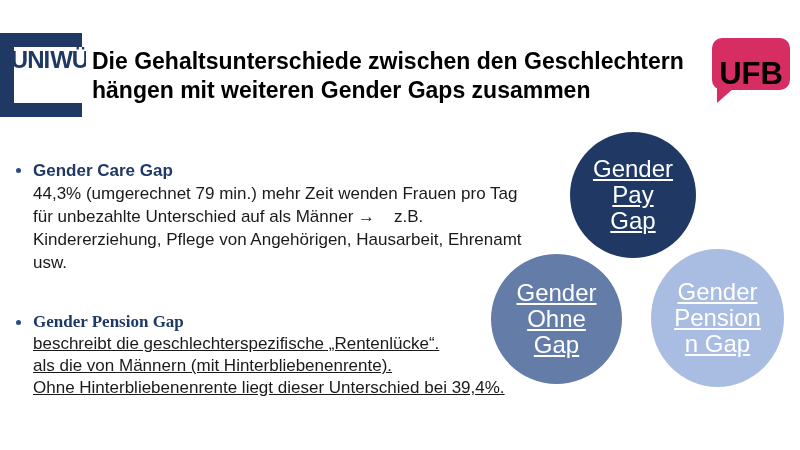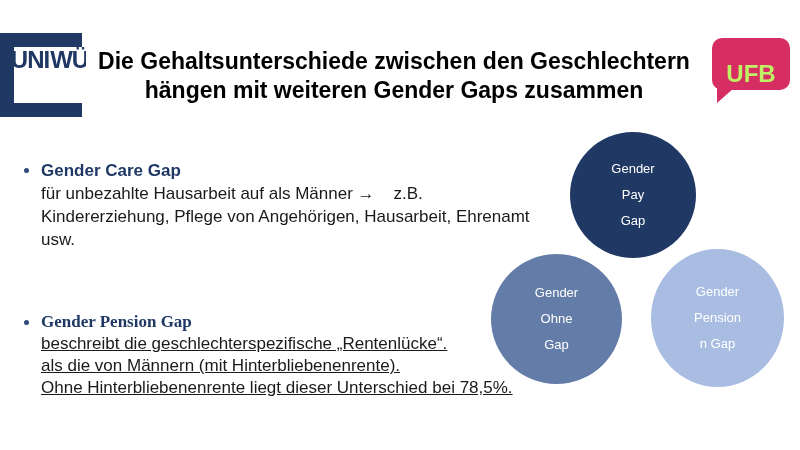--- a/index.html
+++ b/index.html
@@ -11,41 +11,41 @@
   .uni-logo-inner{position:absolute;left:14px;top:14px;width:72px;height:56px;background:#ffffff;
     display:flex;flex-direction:row;justify-content:center;overflow:hidden;}
   .uni-logo-inner div{color:#1f3864;font-weight:bold;font-size:24px;line-height:25px;
     text-align:right;letter-spacing:-1px;padding-right:1px;}
 
   
   .ufb-logo{position:absolute;left:712px;top:38px;width:78px;height:52px;background:#d62d62;
     border-radius:10px;display:flex;align-items:center;justify-content:center;}
   .ufb-tail{position:absolute;left:5px;top:50px;width:0;height:0;
     border-top:15px solid #d62d62;border-right:17px solid transparent;}
-  .ufb-text{color:#bef264;font-weight:bold;font-size:24px;letter-spacing:0px;margin-top:20px;}
+  .ufb-text{color:#000000;font-weight:bold;font-size:31px;letter-spacing:0px;margin-top:20px;}
 
   
-  .title{position:absolute;left:82px;top:47px;width:624px;text-align:center;
+  .title{position:absolute;left:92px;top:47px;width:624px;text-align:left;
     color:#000;font-weight:bold;font-size:23px;line-height:29px;}
 
   
-  .bullet-block{position:absolute;left:22px;width:530px;color:#1a1a1a;}
+  .bullet-block{position:absolute;left:14px;width:530px;color:#1a1a1a;}
   .block-1{top:159px;}
   .block-2{top:311px;}
   .bullet-heading-row{display:flex;align-items:center;}
   .bullet-dot{width:5px;height:5px;border-radius:50%;background:#2e4a7d;margin:0 12px 0 2px;flex:none;}
   .bullet-heading{color:#1f3864;font-weight:bold;font-size:17px;line-height:23px;}
   .block-2 .bullet-heading{line-height:22px;font-family:Liberation Serif, serif;}
   .bullet-line{margin-left:19px;font-size:17px;line-height:23px;white-space:pre;}
   .block-2 .bullet-line{line-height:22px;text-decoration:underline;}
 
   
   .gap-circle{position:absolute;border-radius:50%;display:flex;flex-direction:column;
-    align-items:center;justify-content:center;color:#ffffff;font-size:13px;line-height:26px;
-    text-align:center;}
+    align-items:center;justify-content:center;color:#ffffff;font-size:24px;line-height:26px;
+    text-align:center;text-decoration:underline;}
   .circle-pay{left:570px;top:132px;width:126px;height:126px;background:#1f3864;z-index:2;}
   .circle-care{left:491px;top:254px;width:131px;height:130px;background:#647ca8;z-index:1;}
   .circle-pension{left:651px;top:249px;width:133px;height:138px;background:#a9bce2;z-index:1;}
 </style>
 </head>
 <body>
 
 <div class="slide">
 
   <div class="uni-logo">
@@ -63,33 +63,34 @@
   <div class="ufb-logo">
     <div class="ufb-tail"></div>
     <span class="ufb-text">UFB</span>
   </div>
 
   <div class="bullet-block block-1">
     <div class="bullet-heading-row">
       <span class="bullet-dot"></span>
       <span class="bullet-heading">Gender Care Gap</span>
     </div>
-    <div class="bullet-line">für unbezahlte Hausarbeit auf als Männer →    z.B.</div>
+    <div class="bullet-line">44,3% (umgerechnet 79 min.) mehr Zeit wenden Frauen pro Tag</div>
+    <div class="bullet-line">für unbezahlte Unterschied auf als Männer →    z.B.</div>
     <div class="bullet-line">Kindererziehung, Pflege von Angehörigen, Hausarbeit, Ehrenamt</div>
     <div class="bullet-line">usw.</div>
   </div>
 
   <div class="bullet-block block-2">
     <div class="bullet-heading-row">
       <span class="bullet-dot"></span>
       <span class="bullet-heading">Gender Pension Gap</span>
     </div>
     <div class="bullet-line">beschreibt die geschlechterspezifische „Rentenlücke“.</div>
     <div class="bullet-line">als die von Männern (mit Hinterbliebenenrente).</div>
-    <div class="bullet-line">Ohne Hinterbliebenenrente liegt dieser Unterschied bei 78,5%.</div>
+    <div class="bullet-line">Ohne Hinterbliebenenrente liegt dieser Unterschied bei 39,4%.</div>
   </div>
 
   <div class="gap-circle circle-pay">
     <div>Gender</div>
     <div>Pay</div>
     <div>Gap</div>
   </div>
 
   <div class="gap-circle circle-care">
     <div>Gender</div>

